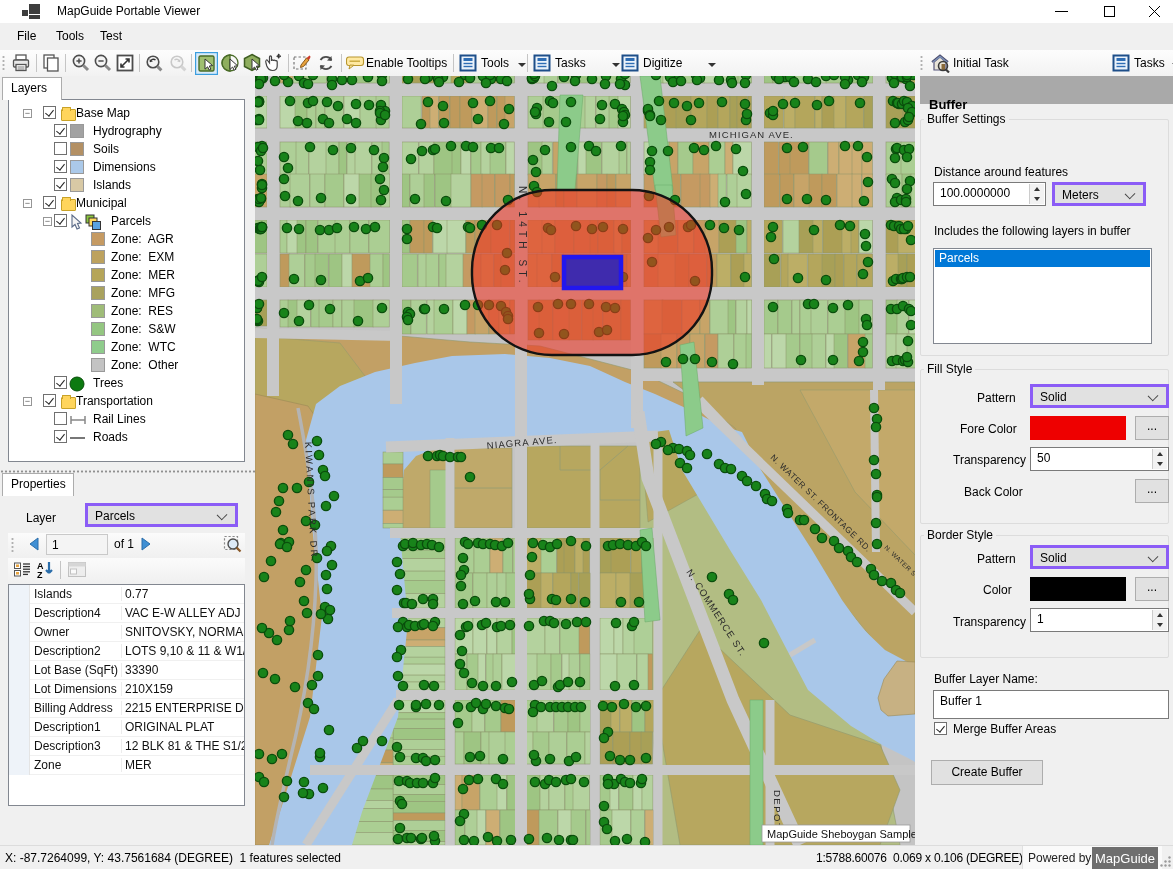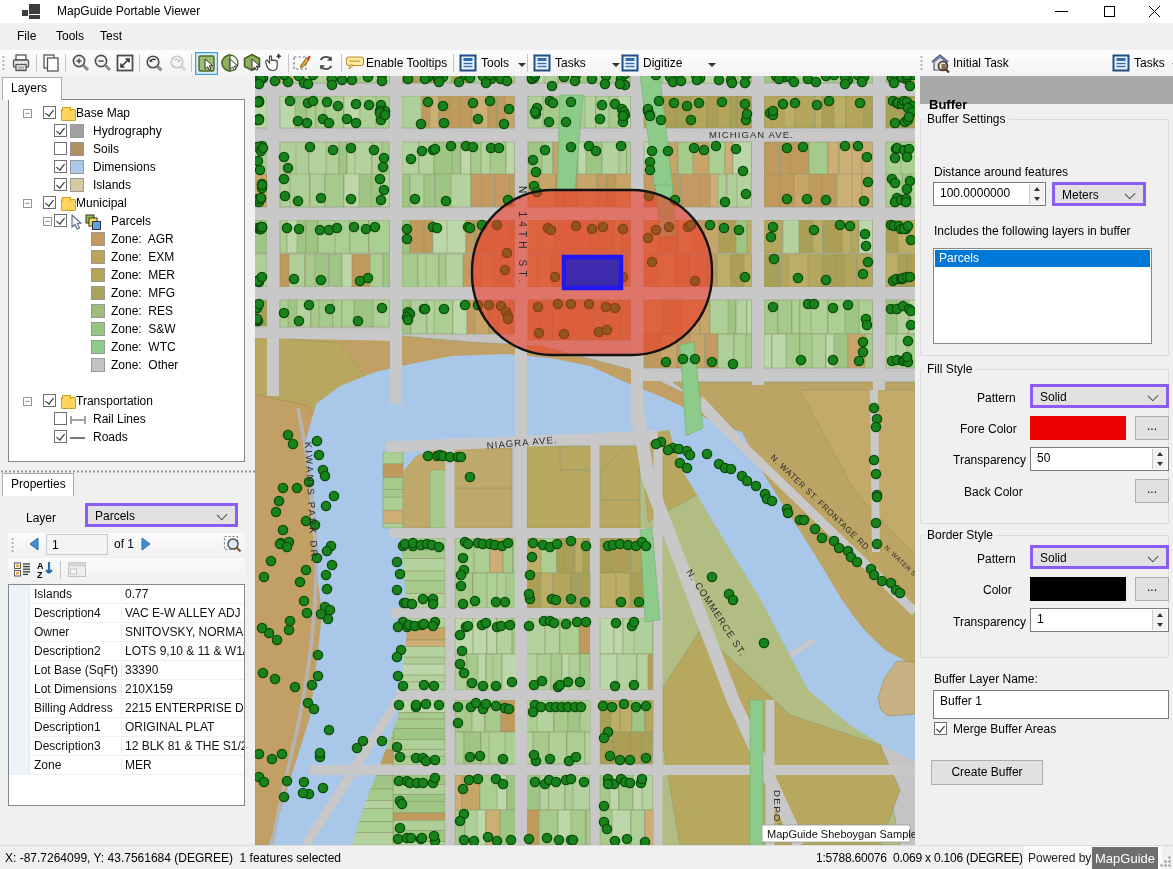--- a/index.html
+++ b/index.html
@@ -270,20 +270,27 @@
         <div class="sw" style="left:82px;top:1px;background:#94c681;border:1px solid #999"></div>
         <span style="position:absolute;left:102px;top:1px">Zone:&nbsp; S&amp;W</span>
       </div>
       <div class="trow" style="left:0;top:239px;width:235px">
         <div class="sw" style="left:82px;top:1px;background:#8fcc8c;border:1px solid #999"></div>
         <span style="position:absolute;left:102px;top:1px">Zone:&nbsp; WTC</span>
       </div>
       <div class="trow" style="left:0;top:257px;width:235px">
         <div class="sw" style="left:82px;top:1px;background:#c3c3c3;border:1px solid #999"></div>
         <span style="position:absolute;left:102px;top:1px">Zone:&nbsp; Other</span>
+      </div>
+      <div class="trow" style="left:0;top:275px;width:235px">
+        <div class="cb checked" style="left:45px;top:1px"></div>
+        <svg style="position:absolute;left:60px;top:1px" width="16" height="16">
+          <circle cx="8" cy="8" r="7" fill="#0c7a10" stroke="#064d08"></circle>
+        </svg>
+        <span style="position:absolute;left:84px;top:1px">Trees</span>
       </div>
       <div class="trow" style="left:0;top:293px;width:235px">
         <div class="expander" style="left:14px;top:4px">−</div>
         <div class="cb checked" style="left:34px;top:1px"></div>
         <div class="folder" style="left:52px;top:4px"></div>
         <span style="position:absolute;left:67px;top:1px">Transportation</span>
       </div>
       <div class="trow" style="left:0;top:311px;width:235px">
         <div class="cb" style="left:45px;top:1px"></div>
         <svg style="position:absolute;left:60px;top:3px" width="18" height="12">

